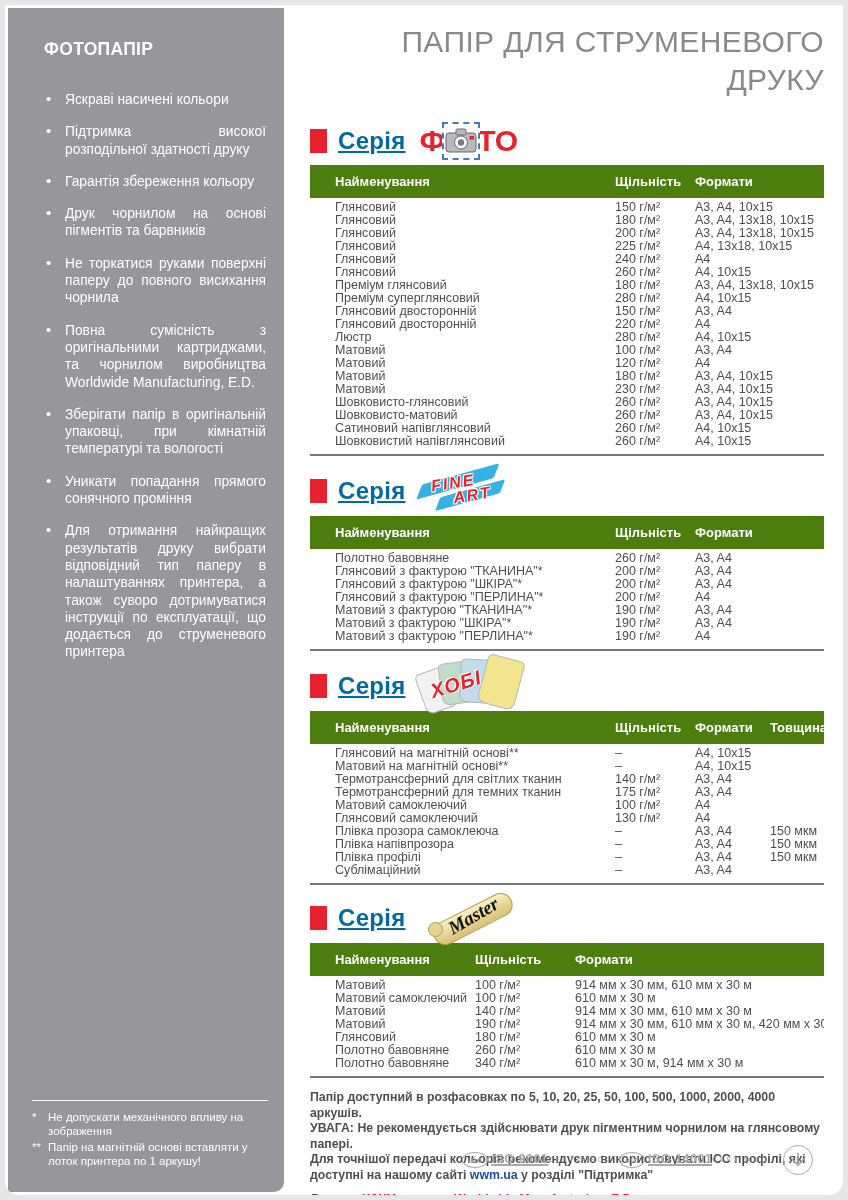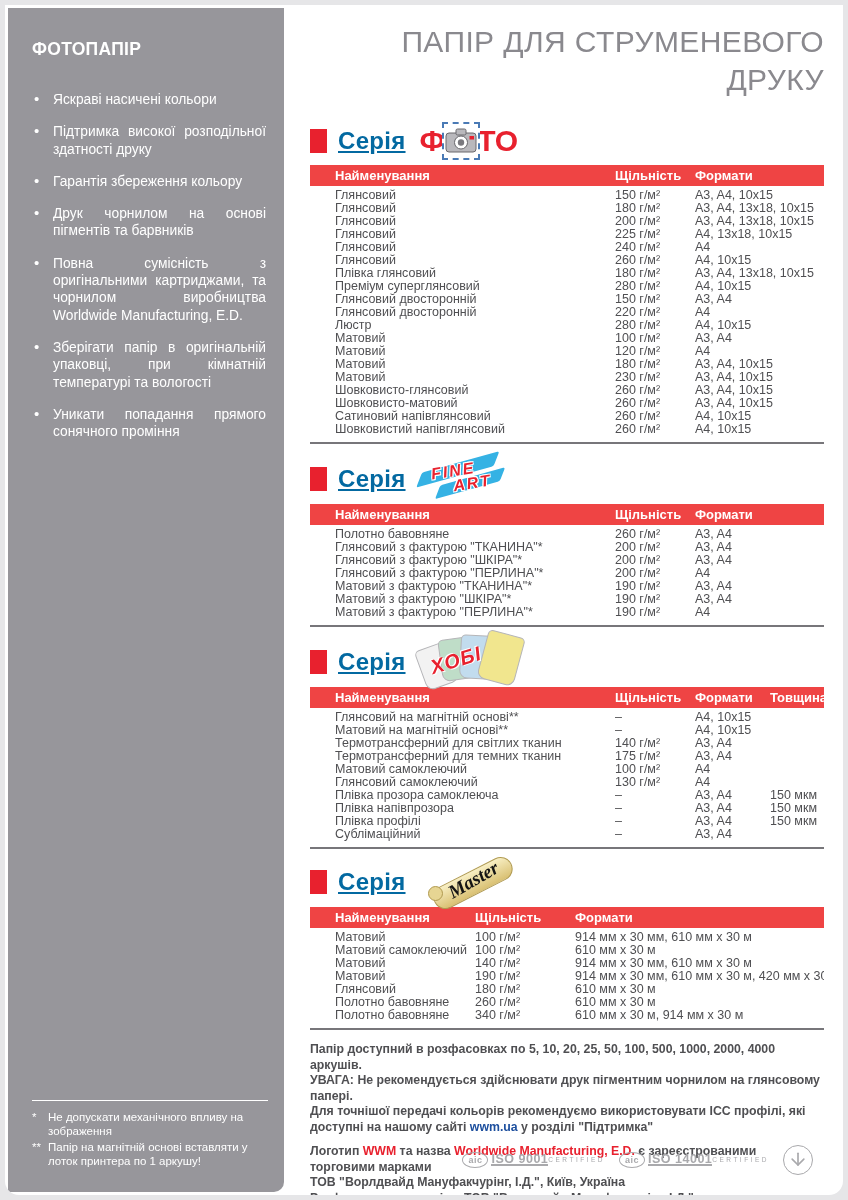--- a/index.html
+++ b/index.html
@@ -1,21 +1,21 @@
 <!DOCTYPE html>
 <html><head>
 <meta charset="utf-8">
 <style>
   * { margin:0; padding:0; box-sizing:border-box; }
   html,body { width:848px; height:1200px; }
   body { background:#e6e6e8; font-family:"Liberation Sans", sans-serif; position:relative; }
   .panel { position:absolute; left:5px; top:5px; width:838px; height:1190px; background:#ffffff; border-radius:0 0 14px 14px; overflow:hidden; }
 
   
-  .sidebar { position:absolute; left:3px; top:3px; width:276px; height:1184px; background:#97969b; color:#ffffff; border-radius:0 0 10px 0; }
+  .sidebar { position:absolute; left:3px; top:3px; width:276px; height:1184px; background:#97969b; color:#ffffff; border-radius:0 0 10px 0;padding-left:12px; }
   .sb-title { padding:30px 20px 0 24px; font-size:17.5px; font-weight:bold; line-height:23px; letter-spacing:.3px; }
   .sb-bullets { margin:30px 18px 0 24px; list-style:none; }
   .sb-bullets li { position:relative; padding-left:21px; margin-bottom:15px; font-size:13.8px; line-height:17.3px; text-align:justify; }
   .sb-bullets li::before { content:"•"; position:absolute; left:2px; top:-1px; font-size:15px; }
   .sb-foot { position:absolute; left:24px; right:16px; bottom:22px; border-top:1px solid #ffffff; padding-top:9px; font-size:11.5px; line-height:14px; }
   .fn-row { display:flex; margin-bottom:2px; }
   .fn-marker { width:16px; flex:0 0 16px; }
   .fn-text { flex:1; }
 
   
@@ -25,21 +25,21 @@
   .section-head { display:flex; align-items:center; }
   .red-sq { width:17px; height:24px; background:#e8212e; margin-right:11px; flex:0 0 17px; }
   .series { color:#0369a1; font-size:24px; font-weight:bold; letter-spacing:.3px;text-decoration:underline; }
 
   .head-foto { height:48px; margin-top:18px; }
   .head-fineart { height:50px; margin-top:10px; }
   .head-hobby { height:50px; margin-top:10px; }
   .head-master { height:50px; margin-top:8px; }
 
   
-  .thead { display:grid; background:#ef4444; color:#ffffff; font-weight:bold; font-size:13px; height:21px; align-items:center; }
+  .thead { display:grid; background:#4d7c0f; color:#ffffff; font-weight:bold; font-size:13px; height:33px; align-items:center; }
   .tbody { padding:3px 0; }
   .trow { display:grid; font-size:12.5px; color:#4f4f52; line-height:13px; }
   .tcell { white-space:nowrap; overflow:hidden; }
   .grid-a { grid-template-columns:305px 80px auto; }
   .grid-b { grid-template-columns:305px 80px 75px auto; }
   .grid-c { grid-template-columns:165px 100px auto; }
   .thead > span:first-child, .trow > span:first-child { padding-left:25px; }
   .table-rule { border-bottom:2px solid #77767a; margin-top:3px; }
 
   
@@ -87,23 +87,25 @@
 
   <aside class="sidebar">
     <div class="sb-title">
       <span>ФОТОПАПІР</span><br>
     </div>
     <ul class="sb-bullets">
         <li>Яскраві насичені кольори</li>
         <li>Підтримка високої розподільної здатності друку</li>
         <li>Гарантія збереження кольору</li>
         <li>Друк чорнилом на основі пігментів та барвників</li>
+        <li>Не торкатися руками поверхні паперу до повного висихання чорнила</li>
         <li>Повна сумісність з оригінальними картриджами, та чорнилом виробництва Worldwide Manufacturing, E.D.</li>
         <li>Зберігати папір в оригінальній упаковці, при кімнатній температурі та вологості</li>
         <li>Уникати попадання прямого сонячного проміння</li>
+        <li>Для отримання найкращих результатів друку вибрати відповідний тип паперу в налаштуваннях принтера, а також суворо дотримуватися інструкції по експлуатації, що додається до струменевого принтера</li>
       </ul>
     <div class="sb-foot">
       <div class="fn-row">
         <span class="fn-marker">*</span>
         <span class="fn-text">Не допускати механічного впливу на зображення</span>
       </div>
       <div class="fn-row">
         <span class="fn-marker">**</span>
         <span class="fn-text">Папір на магнітній основі вставляти у лоток принтера по 1 аркушу!</span>
       </div>
@@ -161,21 +163,21 @@
             <span class="tcell">Глянсовий</span>
             <span class="tcell">240 г/м²</span>
             <span class="tcell">A4</span>
           </div>
           <div class="trow grid-a">
             <span class="tcell">Глянсовий</span>
             <span class="tcell">260 г/м²</span>
             <span class="tcell">A4, 10x15</span>
           </div>
           <div class="trow grid-a">
-            <span class="tcell">Плівка глянсовий</span>
+            <span class="tcell">Преміум глянсовий</span>
             <span class="tcell">180 г/м²</span>
             <span class="tcell">A3, A4, 13x18, 10x15</span>
           </div>
           <div class="trow grid-a">
             <span class="tcell">Преміум суперглянсовий</span>
             <span class="tcell">280 г/м²</span>
             <span class="tcell">A4, 10x15</span>
           </div>
           <div class="trow grid-a">
             <span class="tcell">Глянсовий двосторонній</span>

